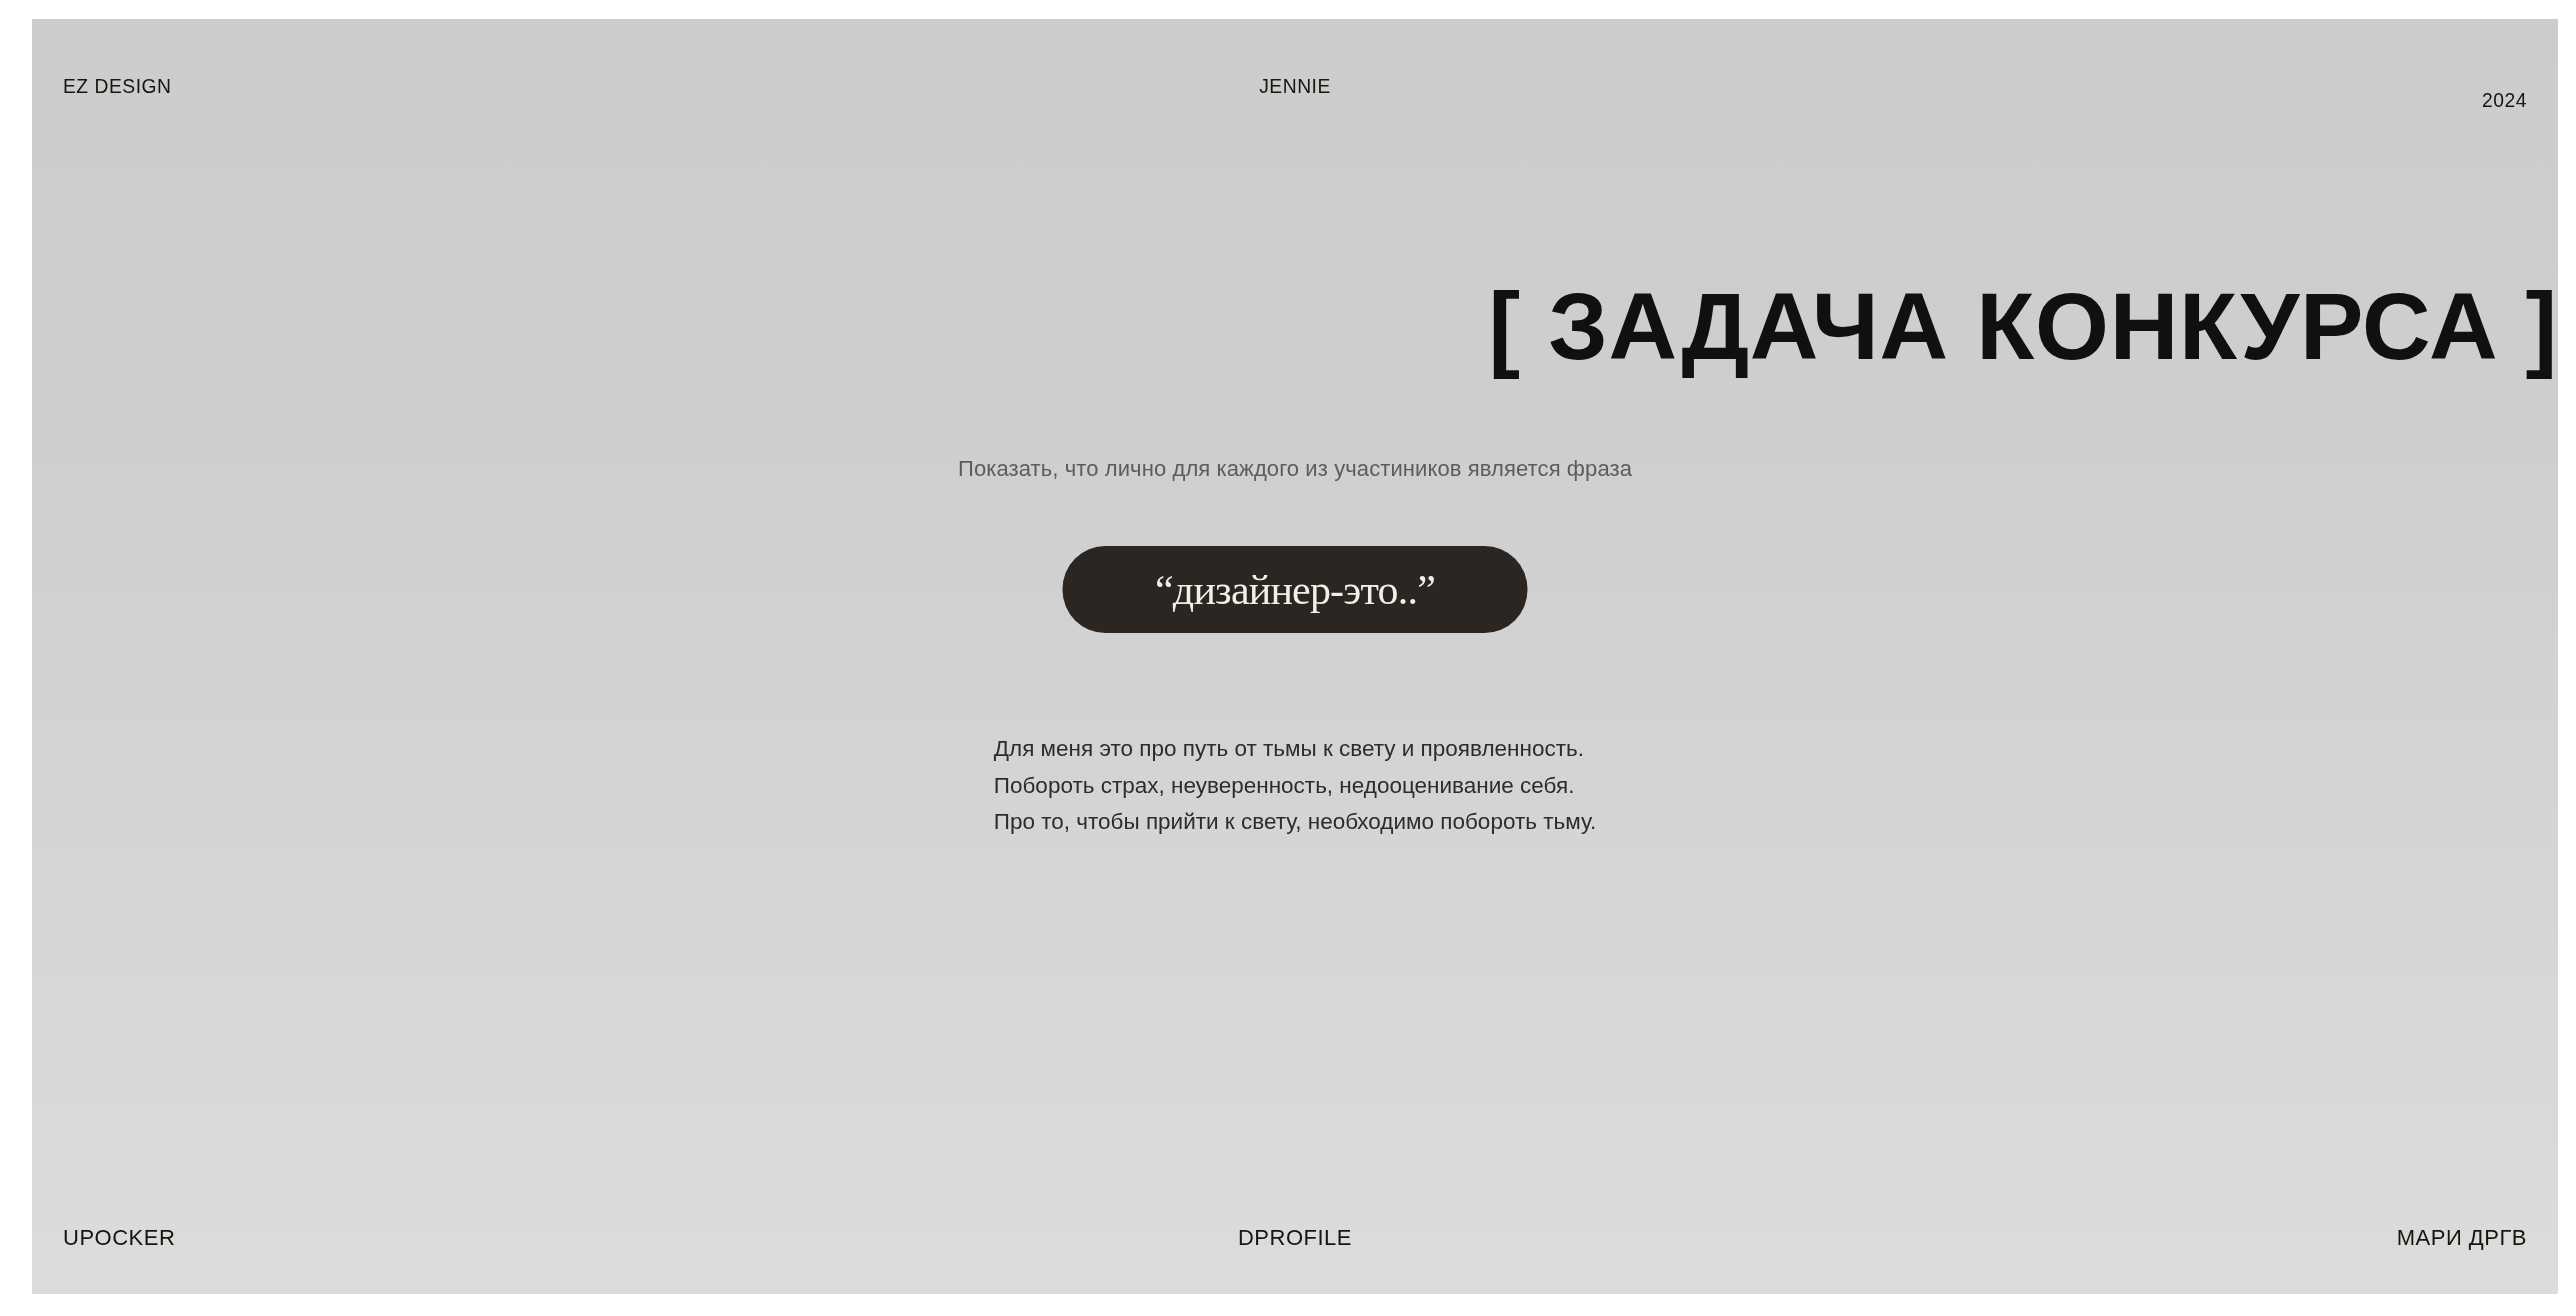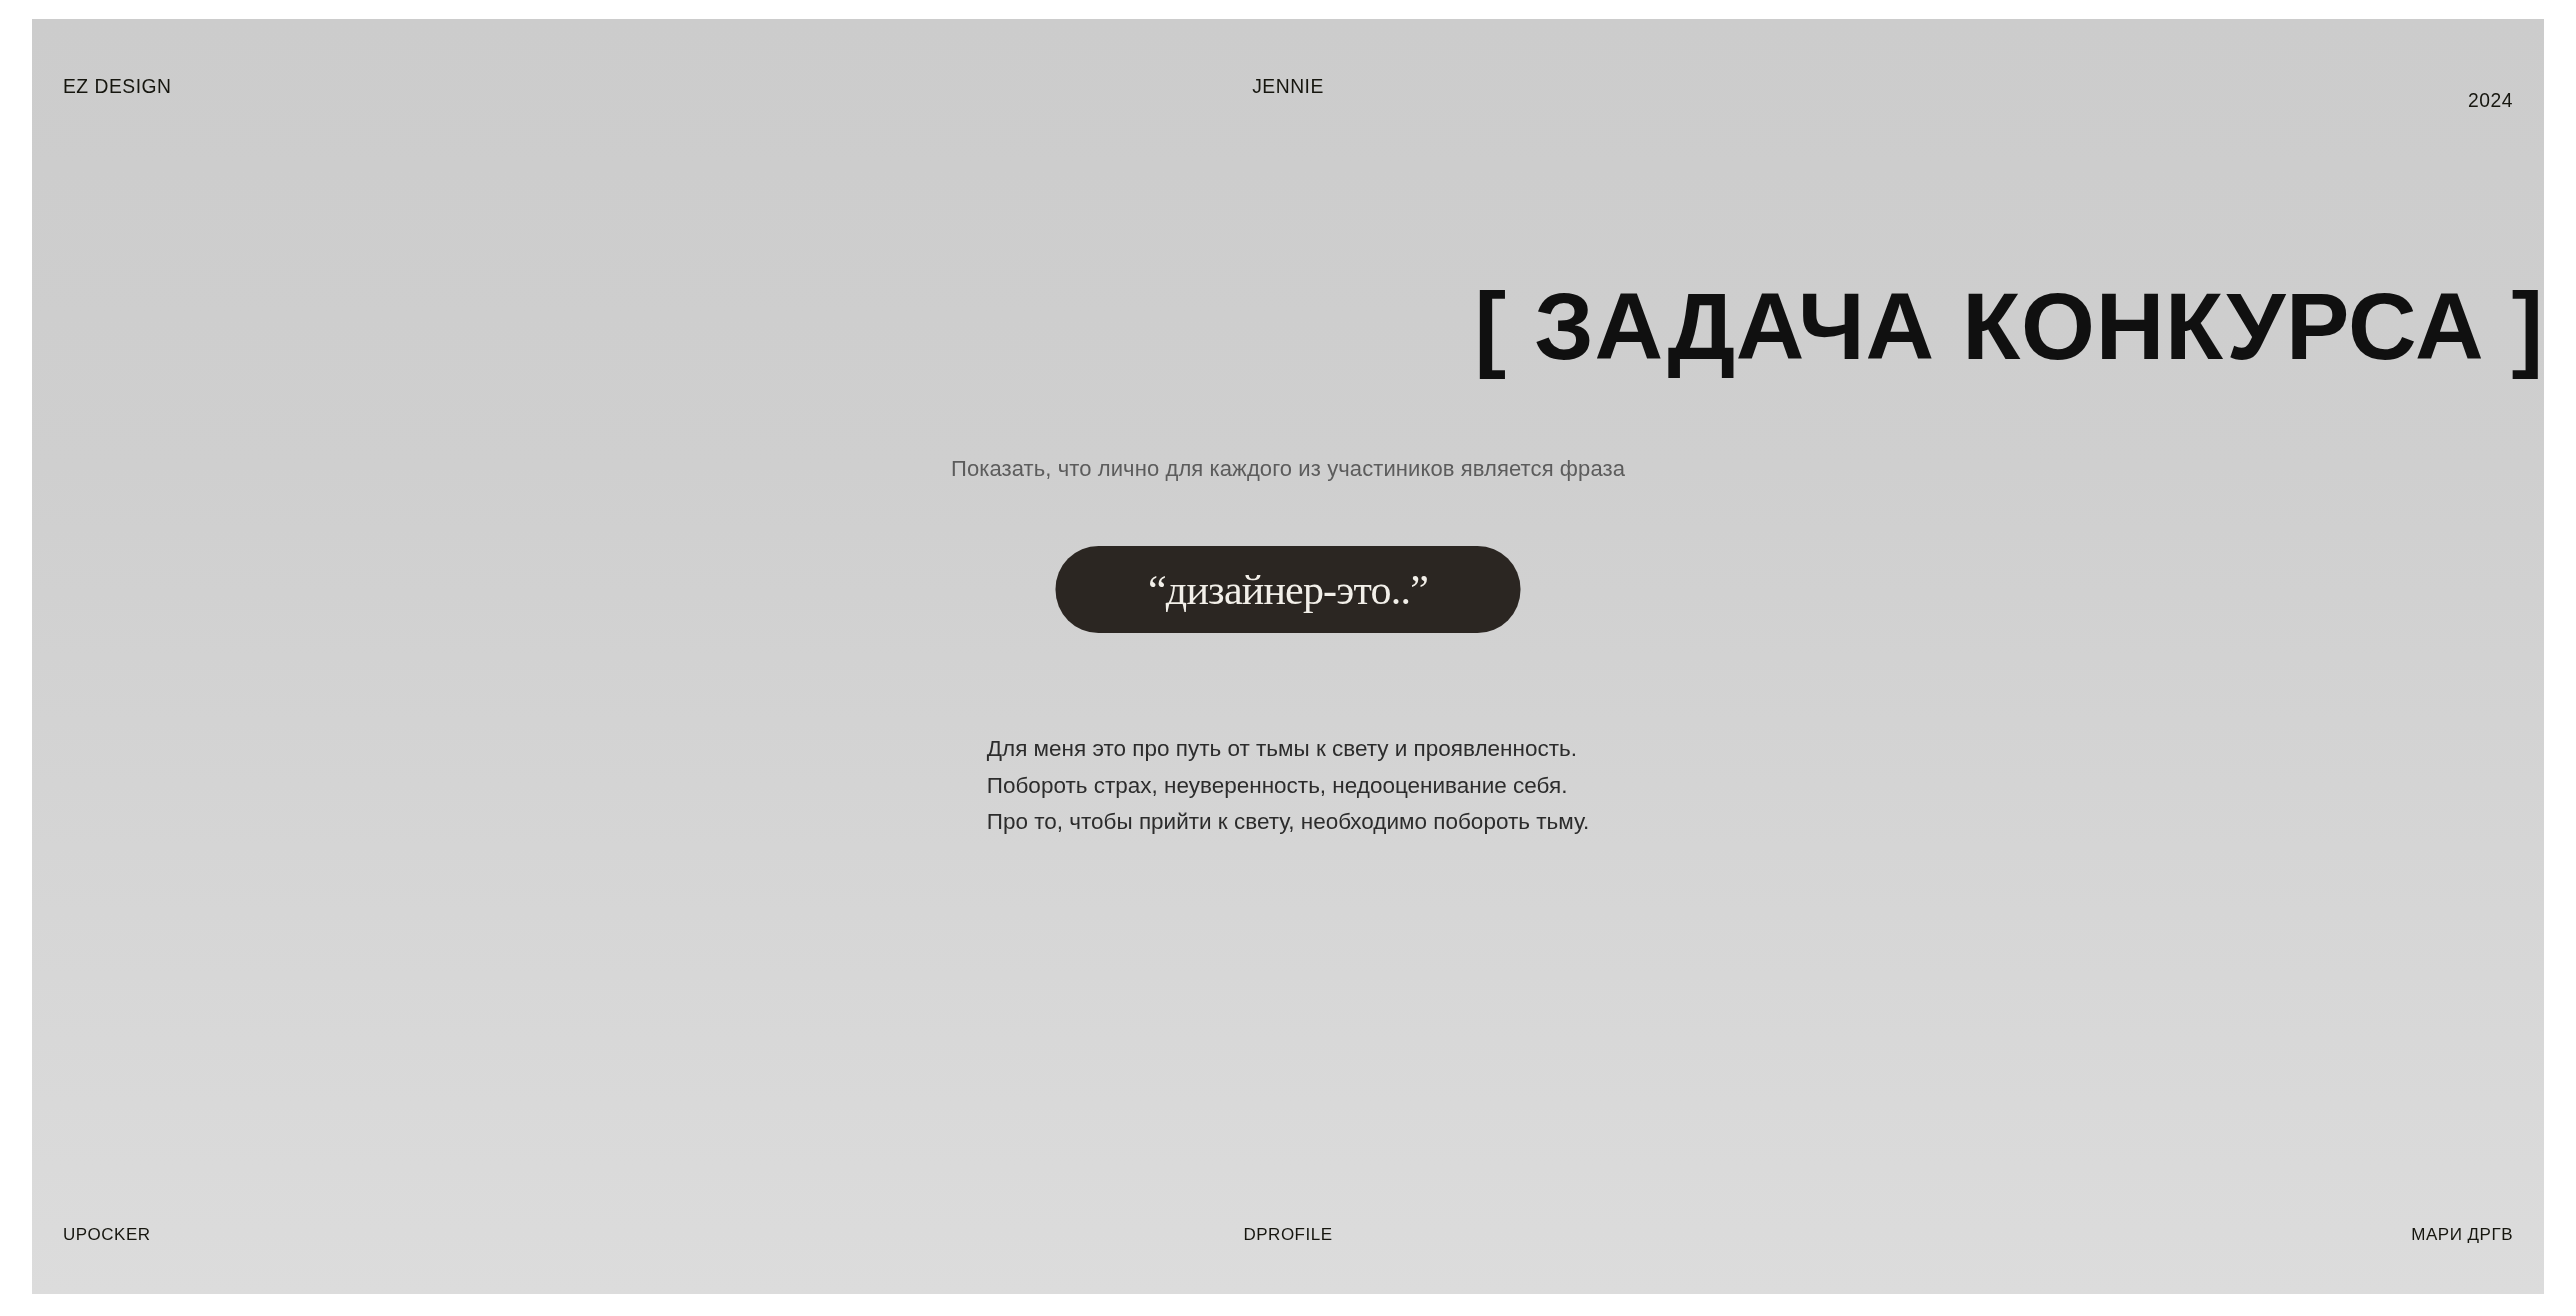--- a/index.html
+++ b/index.html
@@ -15,20 +15,21 @@
   }
 
   .slide {
     position: absolute;
     left: 32px;
     top: 19.3px;
     width: 2512px;
     height: 1275px;
     background: linear-gradient(180deg, #cccccc 0%, #cfcfcf 35%, #d6d6d6 70%, #dcdcdc 100%);
     overflow: hidden;
+    padding-left: 14px;
   }
 
   
   .slide-header {
     position: absolute;
     top: 56px;
     left: 0;
     width: 100%;
     height: 24px;
     display: flex;
@@ -126,21 +127,21 @@
   
   .slide-footer {
     position: absolute;
     bottom: 45px;
     left: 0;
     width: 100%;
     height: 24px;
   }
   .ftr-left, .ftr-center, .ftr-right {
     position: absolute;
-    font-size: 17px;
+    font-size: 22px;
     letter-spacing: 0.5px;
     color: #16160f;
     white-space: nowrap;
   }
   .ftr-left { left: 31px; }
   .ftr-center { left: 50%; transform: translateX(-50%); text-align: right; }
   .ftr-right { right: 31px; }
 </style>
 </head>
 <body>

